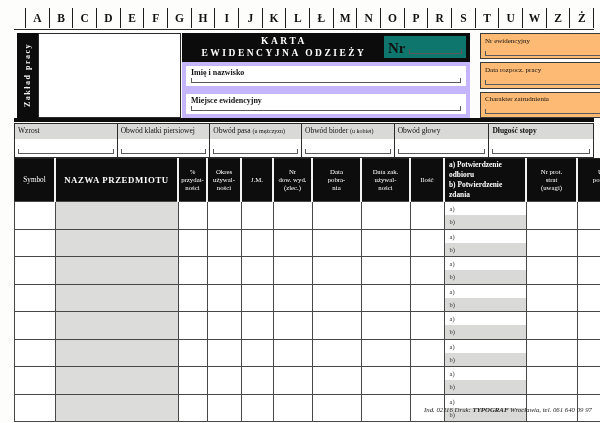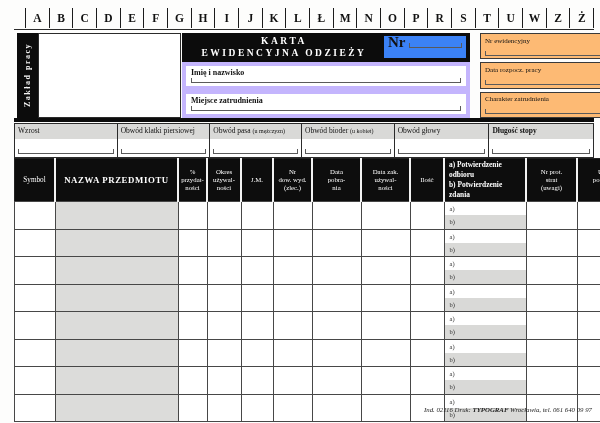--- a/index.html
+++ b/index.html
@@ -27,22 +27,22 @@
   .workplace-text { writing-mode:vertical-rl; transform:rotate(180deg); font-size:8px; font-weight:bold; letter-spacing:1.5px; white-space:nowrap; }
   .workplace-box { position:absolute; left:21px; top:0; width:143px; height:85px; border:1px solid #2b2b2b; background:#fff; box-sizing:border-box; }
 
   .mid-col { position:absolute; left:165px; top:0; width:288px; height:105px; }
   .title-block { position:absolute; left:0; top:0; width:288px; height:29px; background:#0c0c0c; }
   .title-text {
     position:absolute; left:0; top:3px; width:204px; text-align:center; color:#fff;
     font-weight:bold; font-size:9.5px; letter-spacing:2.5px; line-height:11.5px; white-space:nowrap;
   }
   .nr-box {
-    position:absolute; right:4px; top:3px; width:82px; height:22px; background:#3b82f6;
-    display:flex; align-items:flex-end; padding:1px 4px 9px 4px; box-sizing:border-box;justify-content:center;
+    position:absolute; right:4px; top:3px; width:82px; height:22px; background:#0f766e;
+    display:flex; align-items:flex-end; padding:1px 4px 3px 4px; box-sizing:border-box;justify-content:center;
   }
   .nr-label { font-size:15px; font-weight:bold; line-height:14px; }
   .nr-line { flex:1; margin-left:3px; margin-bottom:1px; }
 
   .field-box { position:absolute; left:0; width:288px; height:28px; border:4px solid #c4b5fd; background:#fff; box-sizing:border-box; }
   .field-box .field-label { font-size:8px; font-weight:bold; padding:2px 0 0 5px; }
   .field-line { position:absolute; left:5px; right:5px; bottom:3px; }
 
   .right-col { position:absolute; left:463px; top:0; width:114px; }
   .gray-box {
@@ -139,21 +139,21 @@
         <div class="nr-box">
           <span class="nr-label">Nr</span>
           <span class="nr-line fill-line"></span>
         </div>
       </div>
       <div class="field-box" style="top:29px;">
         <div class="field-label">Imię i nazwisko</div>
         <div class="field-line fill-line"></div>
       </div>
       <div class="field-box" style="top:57px;">
-        <div class="field-label">Miejsce zatrudnienia</div>
+        <div class="field-label">Miejsce ewidencyjny</div>
         <div class="field-line fill-line"></div>
       </div>
     </div>
 
     <div class="right-col">
       <div class="gray-box">
         <div class="gray-label">Nr ewidencyjny</div>
         <div class="gray-line fill-line"></div>
       </div>
       <div class="gray-box">

